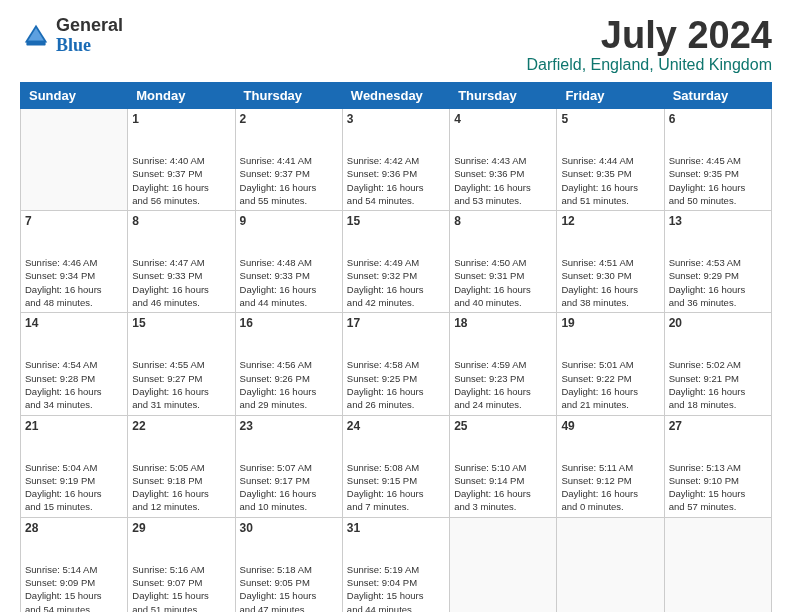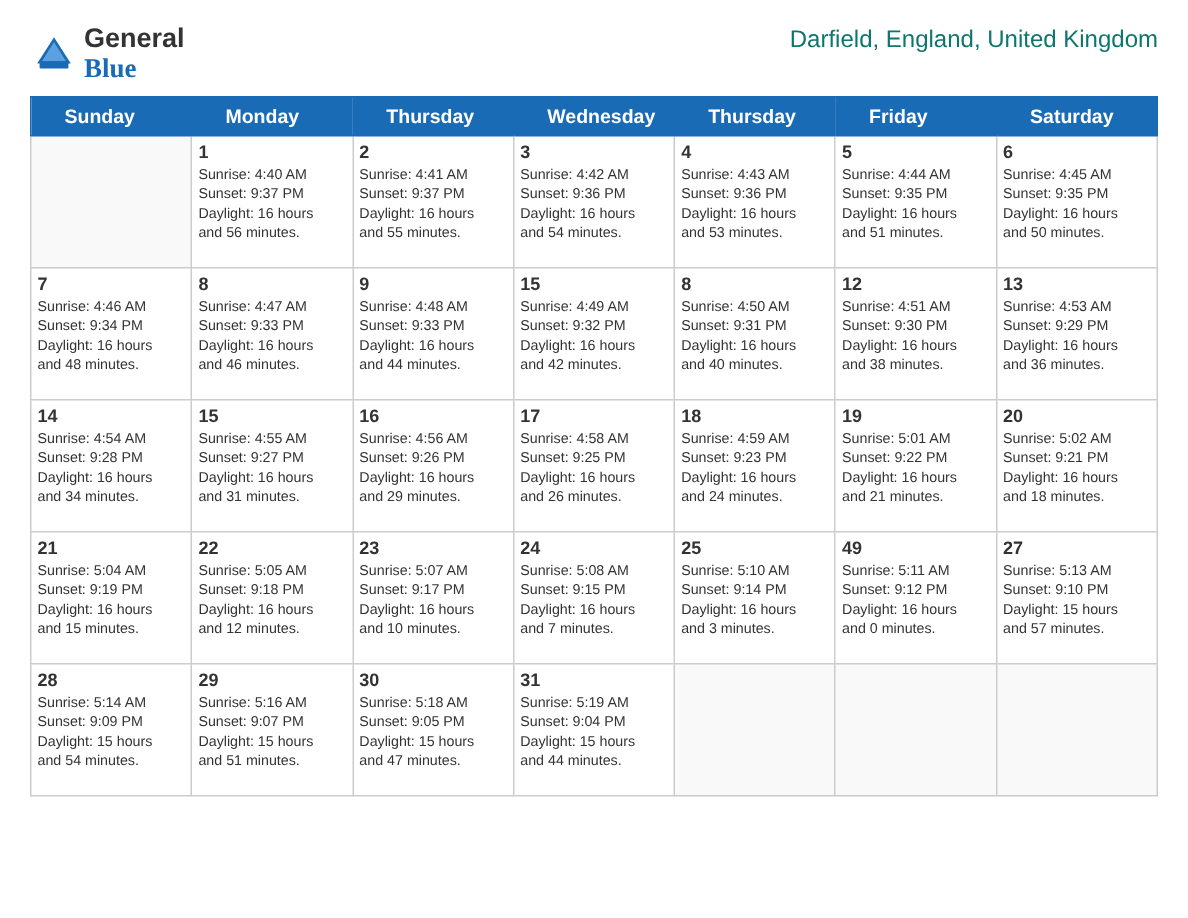--- a/index.html
+++ b/index.html
@@ -67,21 +67,21 @@
       border: 1px solid #ccc;
       border-collapse: collapse;
       width: 100%;
       table-layout: fixed;
     }
     .calendar th {
       background: #1a6bb5;
       color: #fff;
       font-size: 13px;
       font-weight: bold;
-      padding: 5px 22px;
+      padding: 5px 8px;
       text-align: left;
       border: 1px solid #1a6bb5;
     }
     .calendar td {
       vertical-align: top;
       font-size: 10px;
       color: #333;
       padding: 3px 4px;
       border: 1px solid #ccc;
       height: 88px;
@@ -93,39 +93,41 @@
     .day-num {
       font-size: 12px;
       font-weight: bold;
       display: block;
       margin-bottom: 2px;
     }
     .day-info {
       font-size: 9.5px;
       line-height: 1.4;
       color: #333;
+      margin-top: 28px;
     }
   </style>
 </head>
 <body>
 
 <div class="page">
   <div class="header">
     <div class="logo">
       <svg class="logo-icon" viewBox="0 0 40 40">
         <polygon points="20,6 34,28 6,28" fill="#1a6bb5"></polygon>
         <polygon points="20,10 30,26 10,26" fill="#5da0e0"></polygon>
         <rect x="8" y="26" width="24" height="6" rx="1" fill="#1a6bb5"></rect>
       </svg>
       <div class="logo-text">
         <span class="logo-general">General</span>
         <span class="logo-blue">Blue</span>
       </div>
     </div>
     <div class="title-block">
+      <div class="month-title">July 2024</div>
       <div class="location">Darfield, England, United Kingdom</div>
     </div>
   </div>
 
   <table class="calendar">
     <thead>
       <tr>
         <th>Sunday</th>
         <th>Monday</th>
         <th>Thursday</th>

